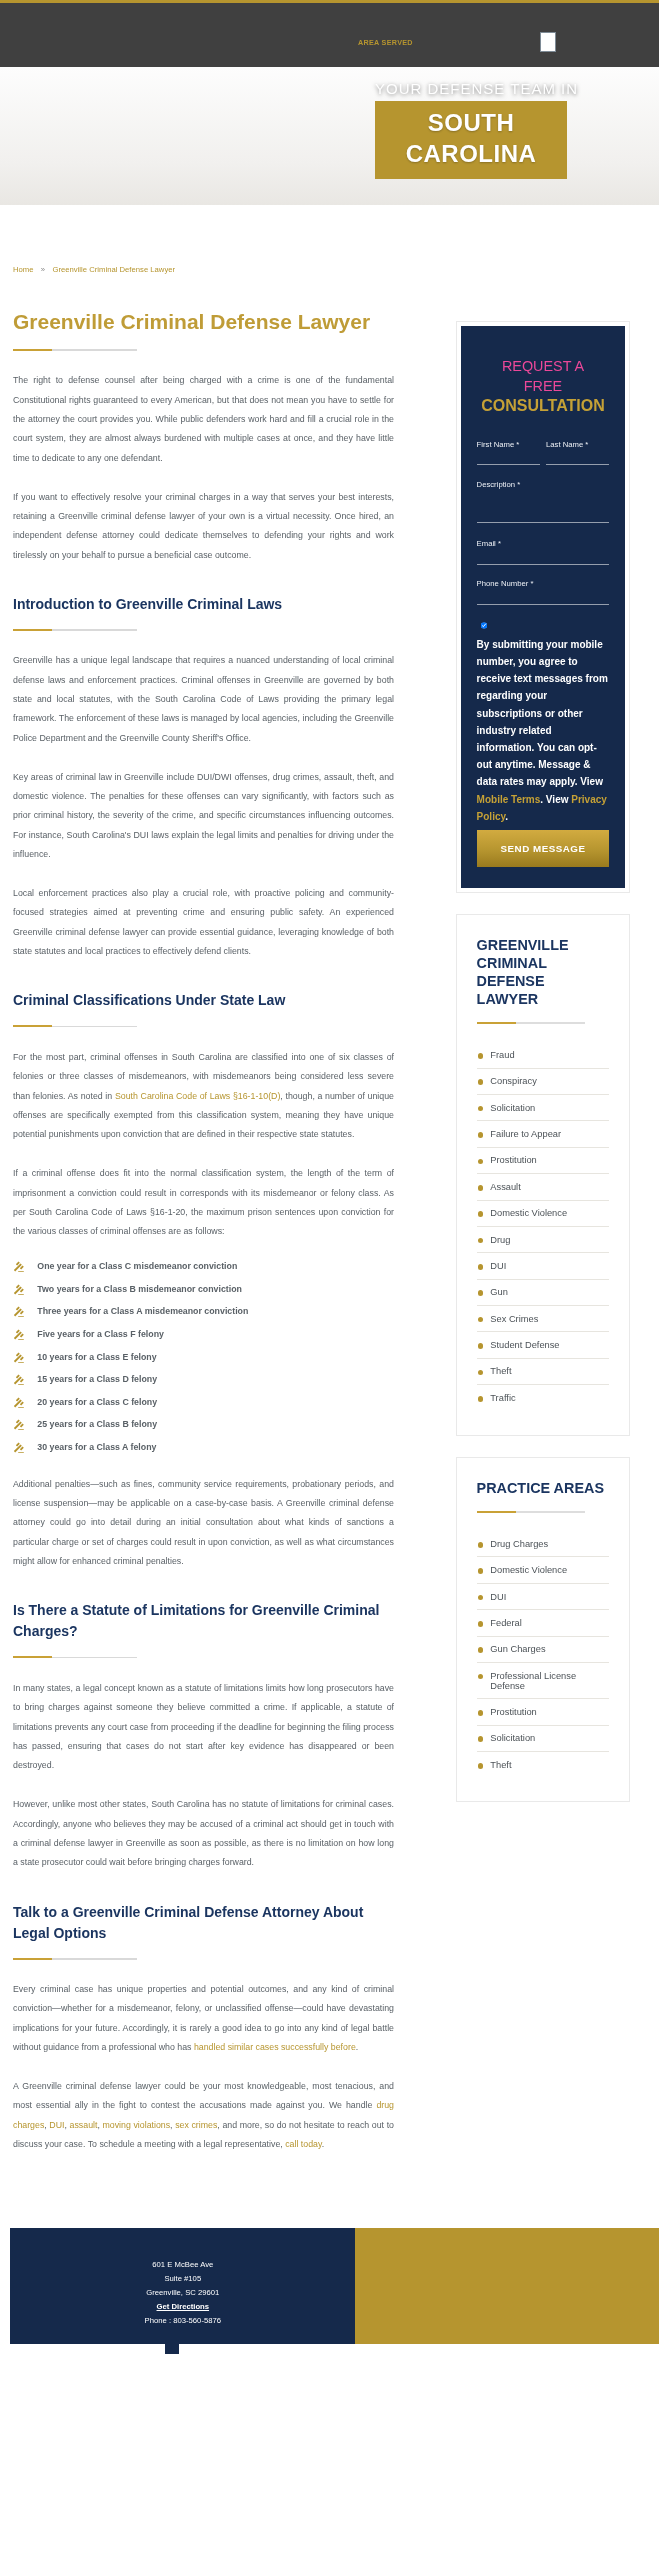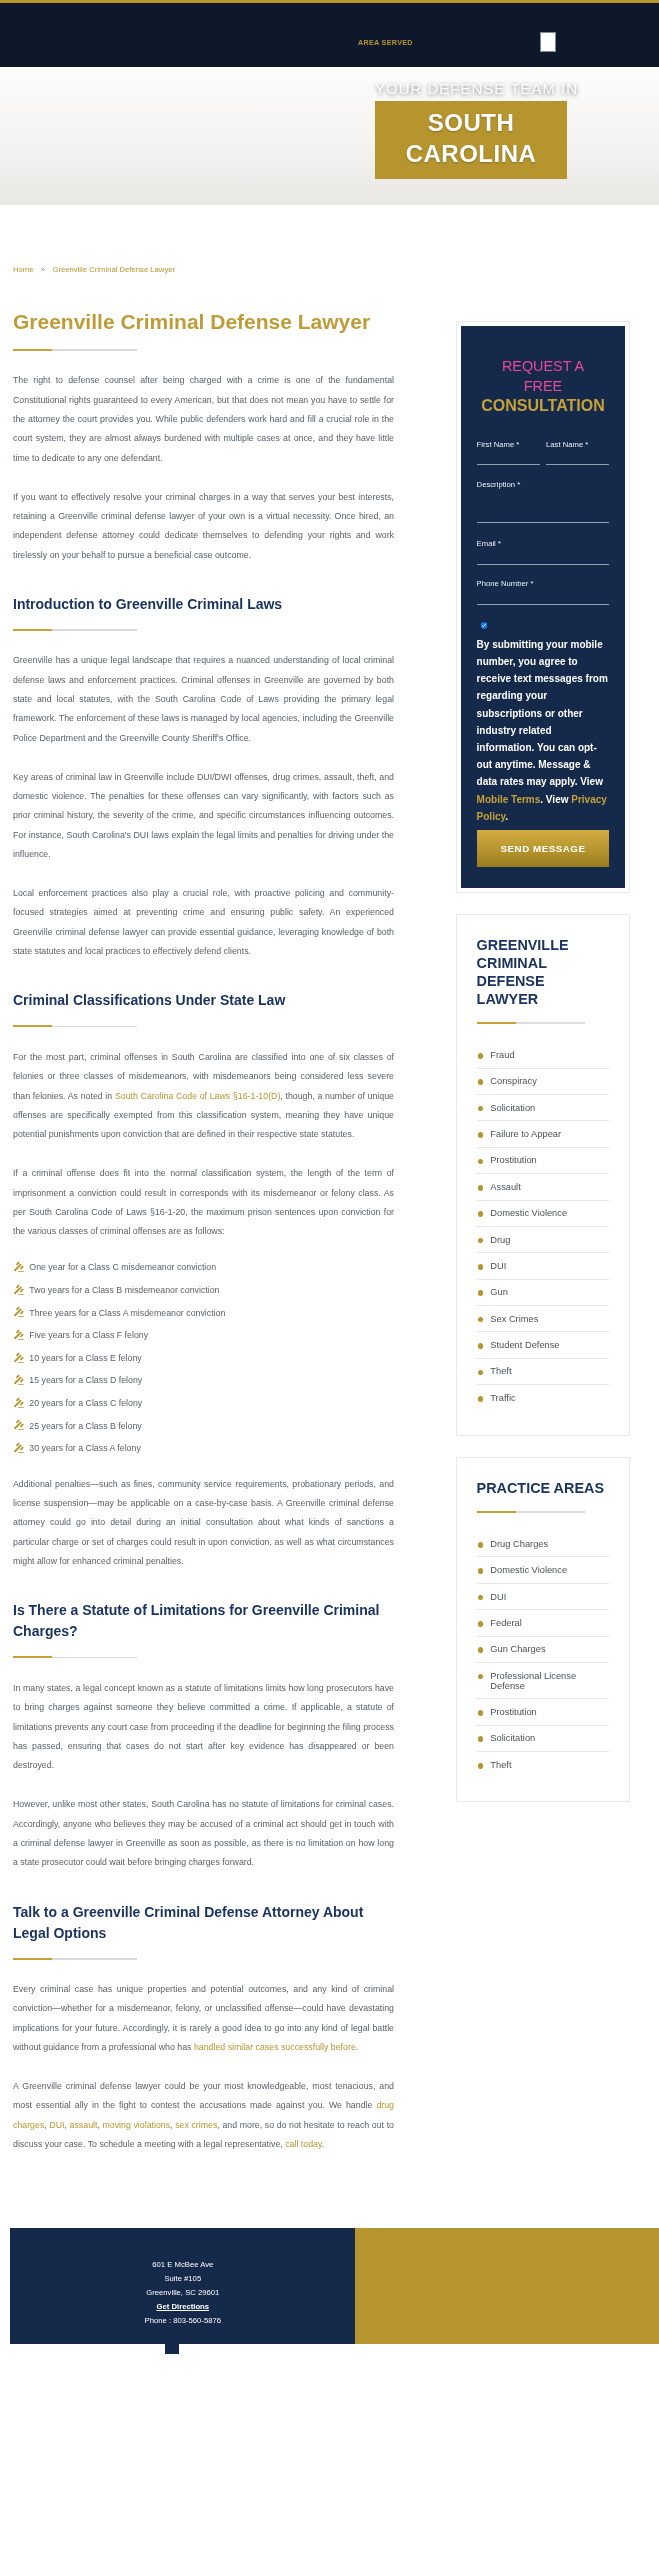--- a/index.html
+++ b/index.html
@@ -9,21 +9,21 @@
     background:#ffffff;
     font-family:"Liberation Sans","DejaVu Sans",sans-serif;
     color:#5a6167;
   }
   a { cursor:pointer; }
 
   
   .top-gold-bar { height:2.6px; background:#b6952f; }
 
   
-  header { height:64px; position:relative; background:#0f172a;text-align:center; }
+  header { height:64px; position:relative; background:#404040;text-align:center; }
   .area-served {
     position:absolute; left:358px; top:35px;
     color:#b6952f; font-weight:bold; font-size:7.2px; letter-spacing:0.3px;
     text-decoration:none;
   }
   .menu-box {
     position:absolute; left:540px; top:29px;
     width:15.5px; height:20px; border:0.5px solid #7e8b96; background:#fff;
   }
 
@@ -52,21 +52,21 @@
 
   
   h1.page-title { font-size:21px; color:#bf9c37; margin:0 0 15.5px; font-weight:bold; }
   .rule { height:1.5px; width:124px; background:#d9d9d9; position:relative; margin-bottom:20.6px; }
   .rule::before { content:""; position:absolute; left:0; top:-0.5px; height:2.1px; width:39px; background:#c9a136; }
   .content p { font-size:8.8px; line-height:2.2; text-align:justify; margin:0 0 19.6px; color:#5a6167; }
   h2.sec { font-size:14px; color:#1b3560; margin:29px 0 14.4px; line-height:1.5; font-weight:bold; }
   a.gold { color:#b6952f; text-decoration:none; }
 
   .gavel-list { list-style:none; margin:2.1px 0 21.6px; padding:0; }
-  .gavel-item { display:flex; align-items:flex-end; gap:5px; margin-bottom:11.3px; font-size:8.8px; color:#5a6167; }
+  .gavel-item { display:flex; align-items:flex-start; gap:13px; margin-bottom:11.3px; font-size:8.8px; color:#5a6167;font-weight:bold; }
   .gavel-icon { width:11.3px; height:11.3px; flex-shrink:0; transform:scaleX(-1); }
 
   
   .card { border:0.5px solid #e9e9e9; background:#fff; margin-bottom:21.6px; }
   .form-card { padding:4.1px; margin-top:11.3px; }
   .form-navy { background:#15294b; padding:17.5px 15.5px 20.6px; }
   .form-title { text-align:center; margin:12.4px 0 23px; }
   .form-title .ft { color:#ec4899; font-size:14.4px; line-height:1.4; }
   .form-title .ft3 { color:#c5a136; font-size:16px; font-weight:bold; line-height:1.3; }
   .frow { display:flex; gap:6px; margin-bottom:14.4px; }

